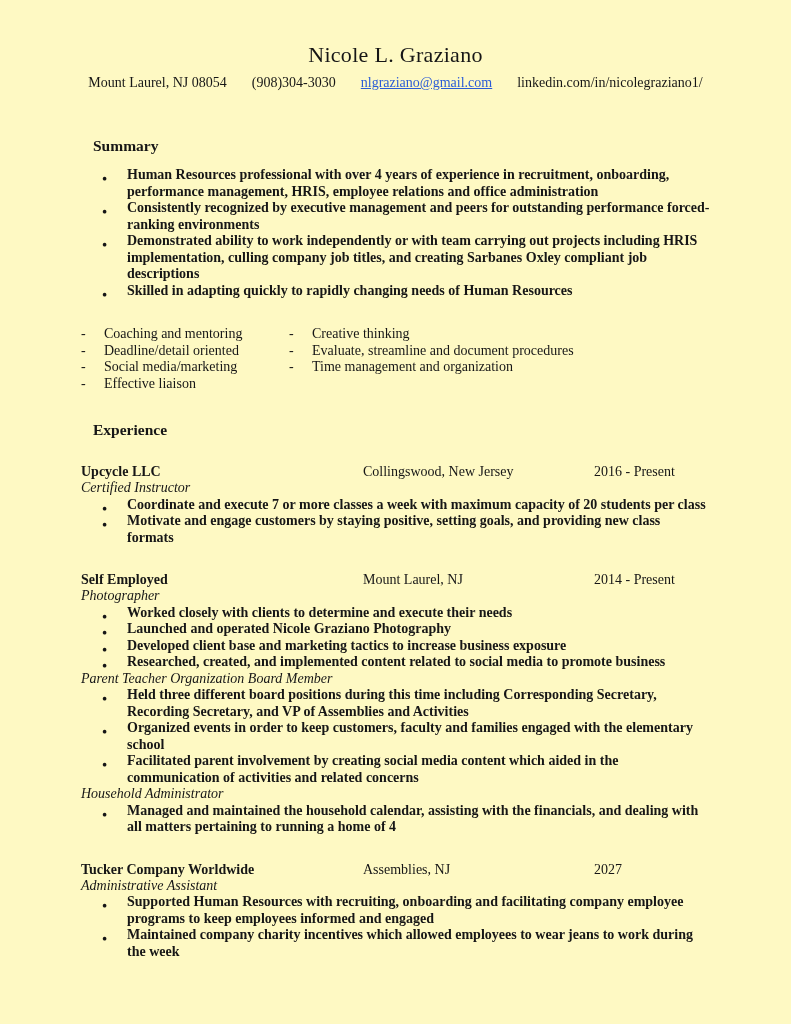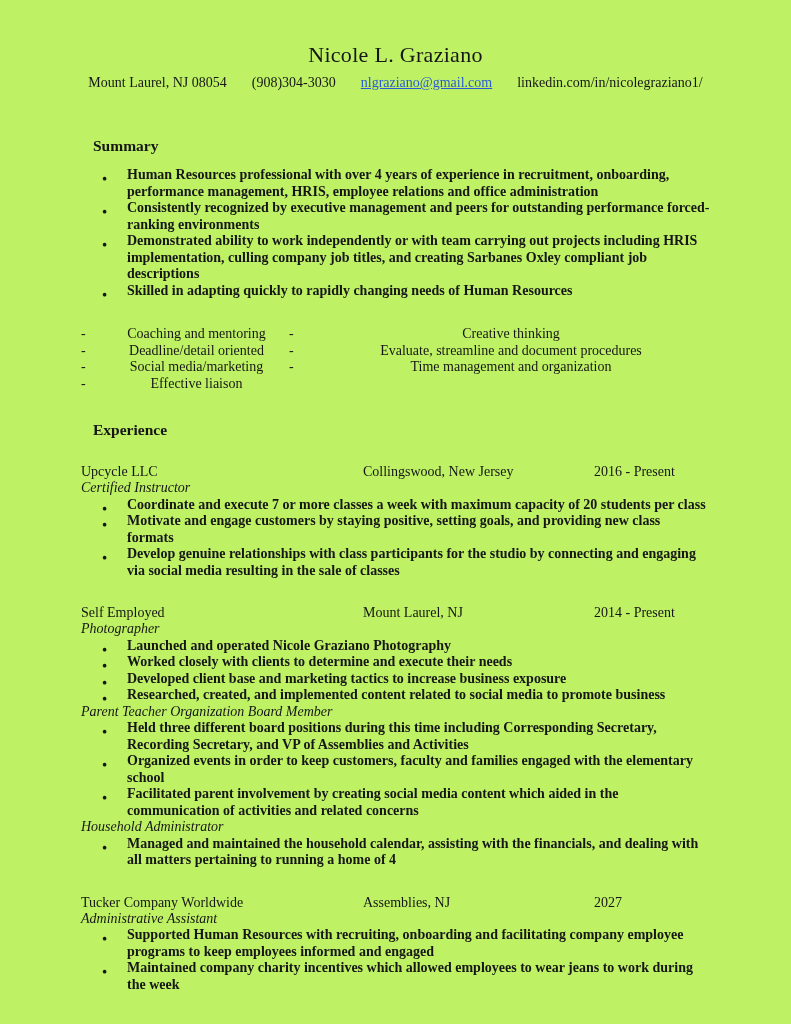--- a/index.html
+++ b/index.html
@@ -2,21 +2,21 @@
 <html><head>
 <meta charset="utf-8">
 <style>
   html, body { margin: 0; padding: 0; background: #ffffff; }
   .page {
     position: relative;
     width: 791px;
     height: 1024px;
     box-sizing: border-box;
     padding: 42px 81px 0 81px;
-    background: #bef264;
+    background: #fef9c3;
     font-family: "Liberation Serif", serif;
     font-size: 14px;
     color: #161616;
     overflow: hidden;
   }
 
   
   .name {
     margin: 0;
     font-size: 22px;
@@ -74,40 +74,39 @@
   .skills-grid { display: flex; margin-top: 25px; }
   ul.dashes {
     list-style: none;
     margin: 0;
     padding: 0;
   }
   ul.dashes li {
     position: relative;
     padding-left: 23px;
     line-height: 16.5px;
-    text-align: center;
   }
   ul.dashes li::before {
     content: "-";
     position: absolute;
     left: 0;
     top: 0;
   }
   .skills-left  { margin-left: 71px; width: 208px; flex: none; }
   .skills-right { flex: 1; }
 
   
   .job { margin-top: 25px; }
   .job:first-of-type { margin-top: 24px; }
   .job-header {
     display: grid;
     grid-template-columns: 282px 231px 1fr;
     line-height: 17px;
   }
-  .company  { font-weight: 400; }
+  .company  { font-weight: 700; }
   .role-title {
     font-style: italic;
     line-height: 16.5px;
   }
 </style>
 </head>
 <body>
 
 <div class="page">
 
@@ -154,36 +153,35 @@
       <div class="job-header">
         <span class="company">Upcycle LLC</span>
         <span class="location">Collingswood, New Jersey</span>
         <span class="dates">2016 - Present</span>
       </div>
       <div class="role">
         <div class="role-title">Certified Instructor</div>
         <ul class="bullets">
           <li>Coordinate and execute 7 or more classes a week with maximum capacity of 20 students per class</li>
           <li>Motivate and engage customers by staying positive, setting goals, and providing new class formats</li>
-          <li>Develop genuine relationships with class participants for the studio by connecting and engaging via social media resulting in the sale of classes</li>
         </ul>
       </div>
     </div>
 
     <div class="job">
       <div class="job-header">
         <span class="company">Self Employed</span>
         <span class="location">Mount Laurel, NJ</span>
         <span class="dates">2014 - Present</span>
       </div>
       <div class="role">
         <div class="role-title">Photographer</div>
         <ul class="bullets">
+          <li>Worked closely with clients to determine and execute their needs</li>
           <li>Launched and operated Nicole Graziano Photography</li>
-          <li>Worked closely with clients to determine and execute their needs</li>
           <li>Developed client base and marketing tactics to increase business exposure</li>
           <li>Researched, created, and implemented content related to social media to promote business</li>
         </ul>
       </div>
       <div class="role">
         <div class="role-title">Parent Teacher Organization Board Member</div>
         <ul class="bullets">
           <li>Held three different board positions during this time including Corresponding Secretary, Recording Secretary, and VP of Assemblies and Activities</li>
           <li>Organized events in order to keep customers, faculty and families engaged with the elementary school</li>
           <li>Facilitated parent involvement by creating social media content which aided in the communication of activities and related concerns</li>

